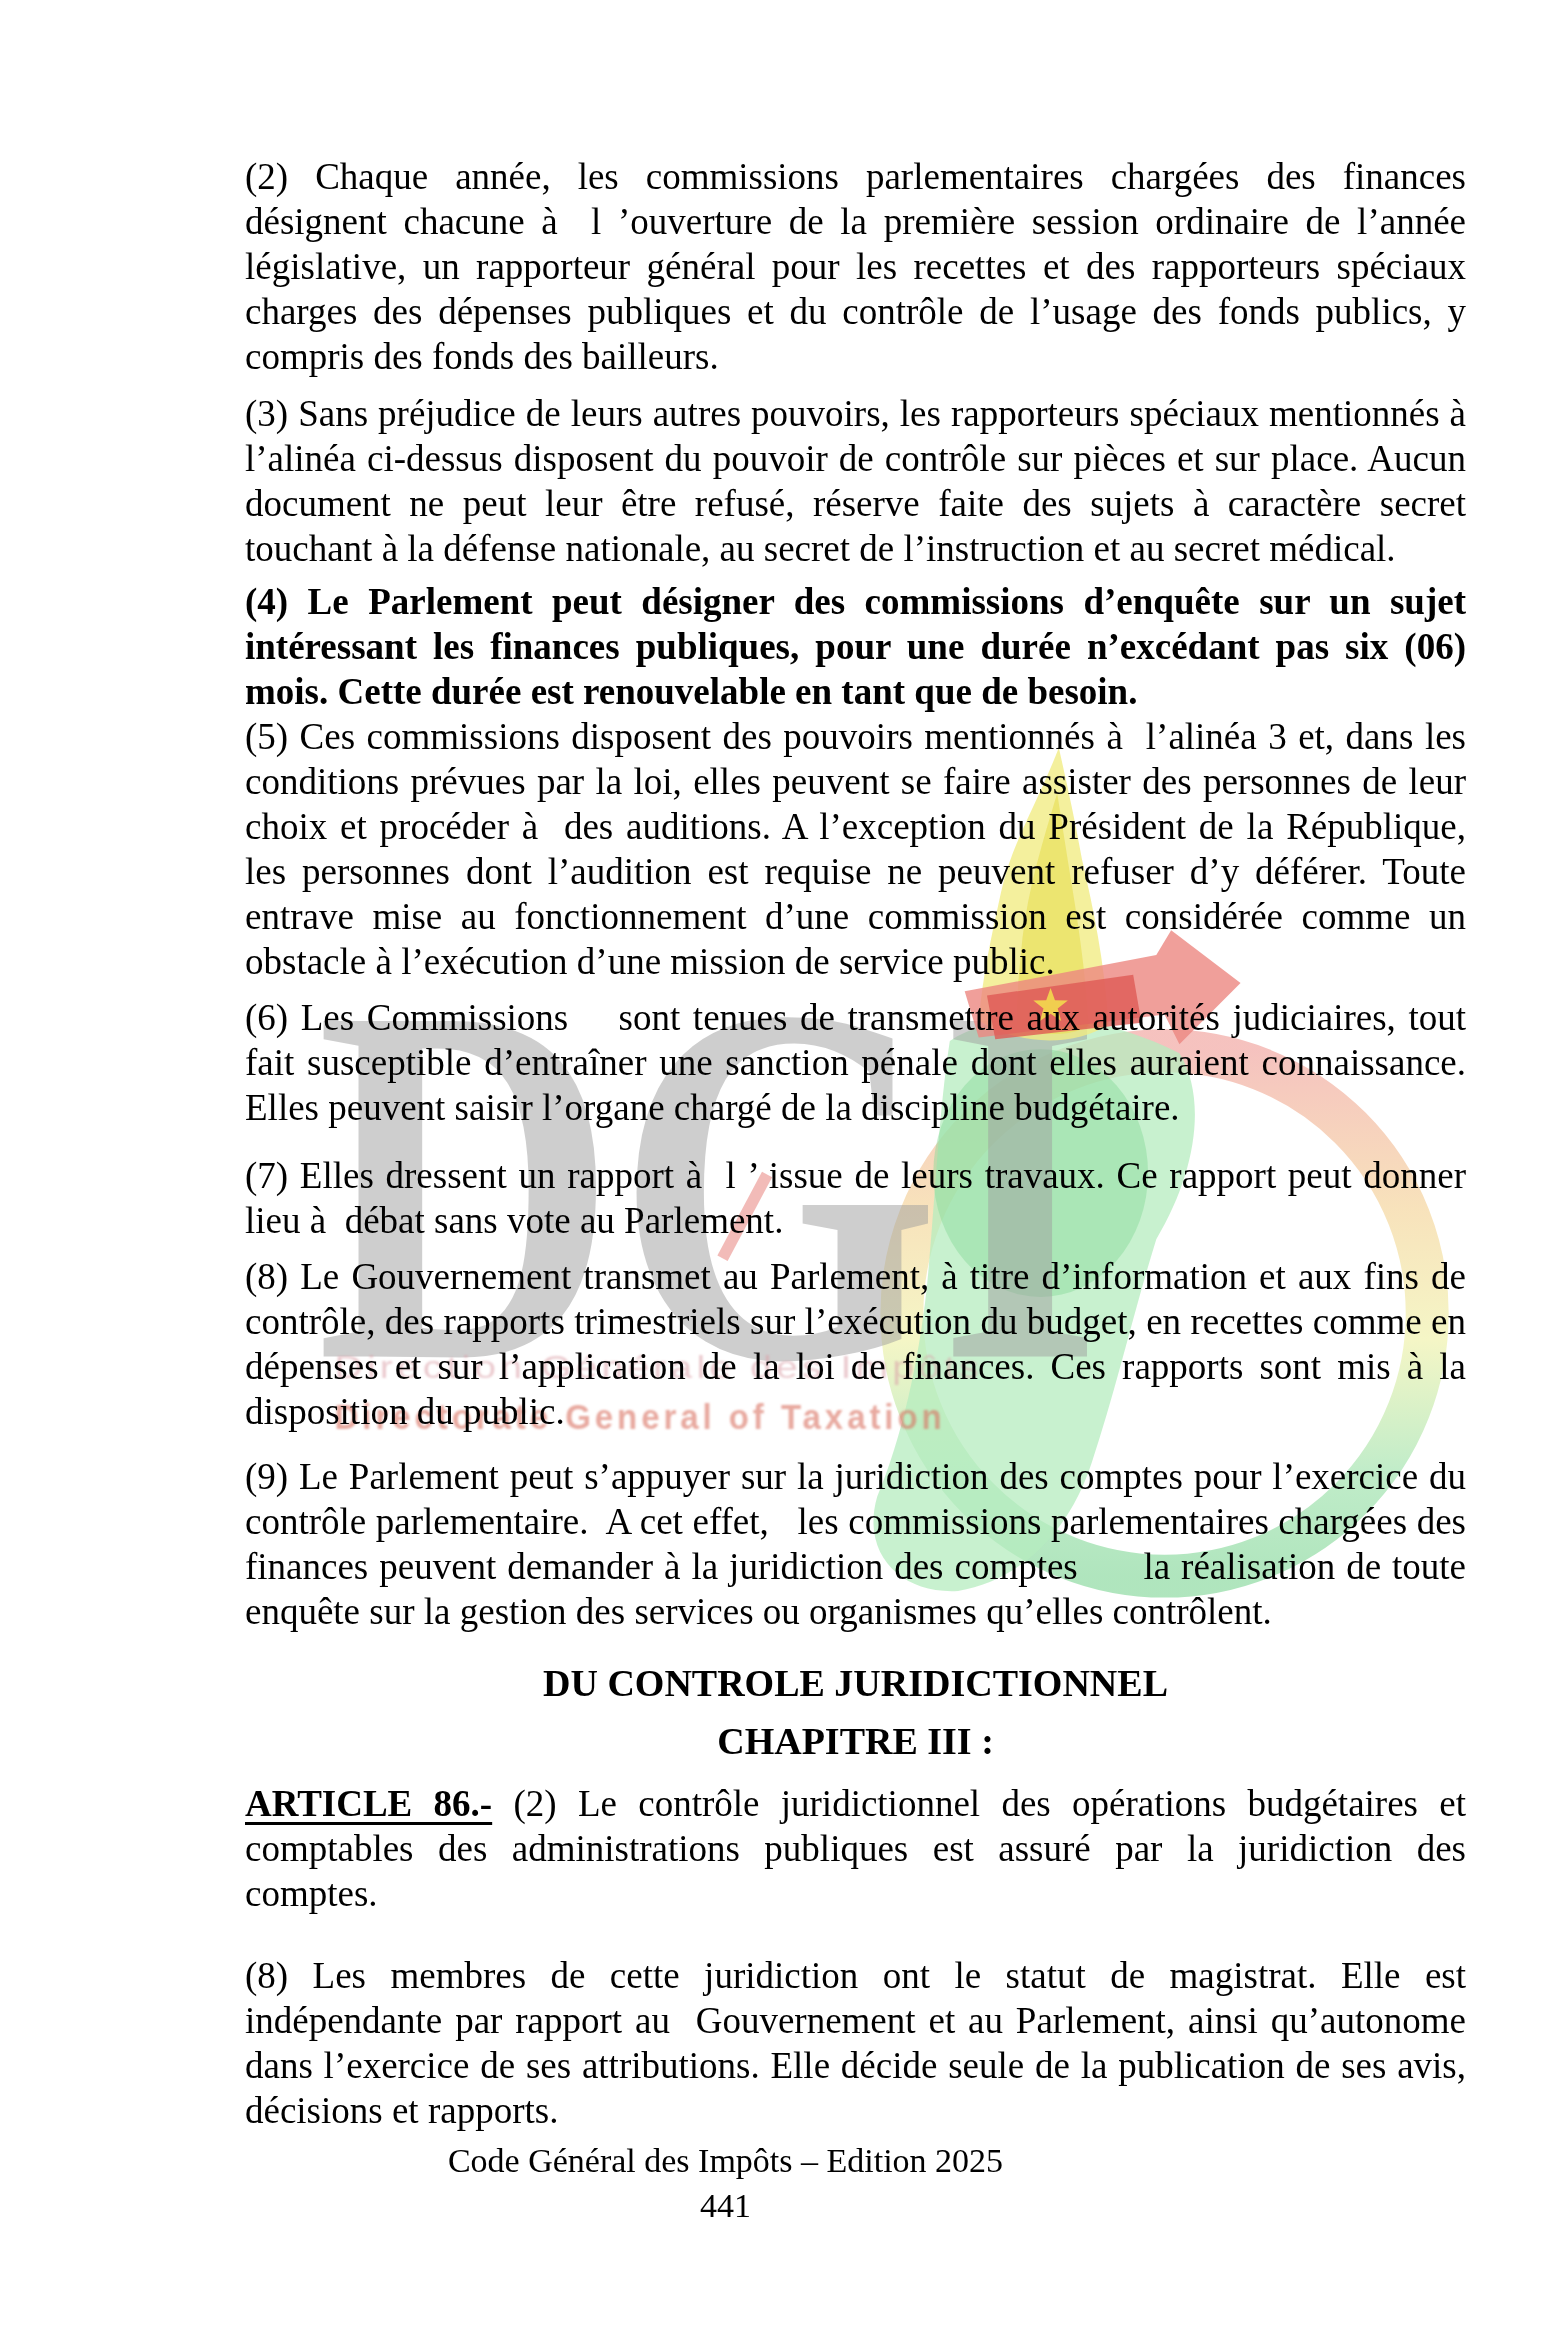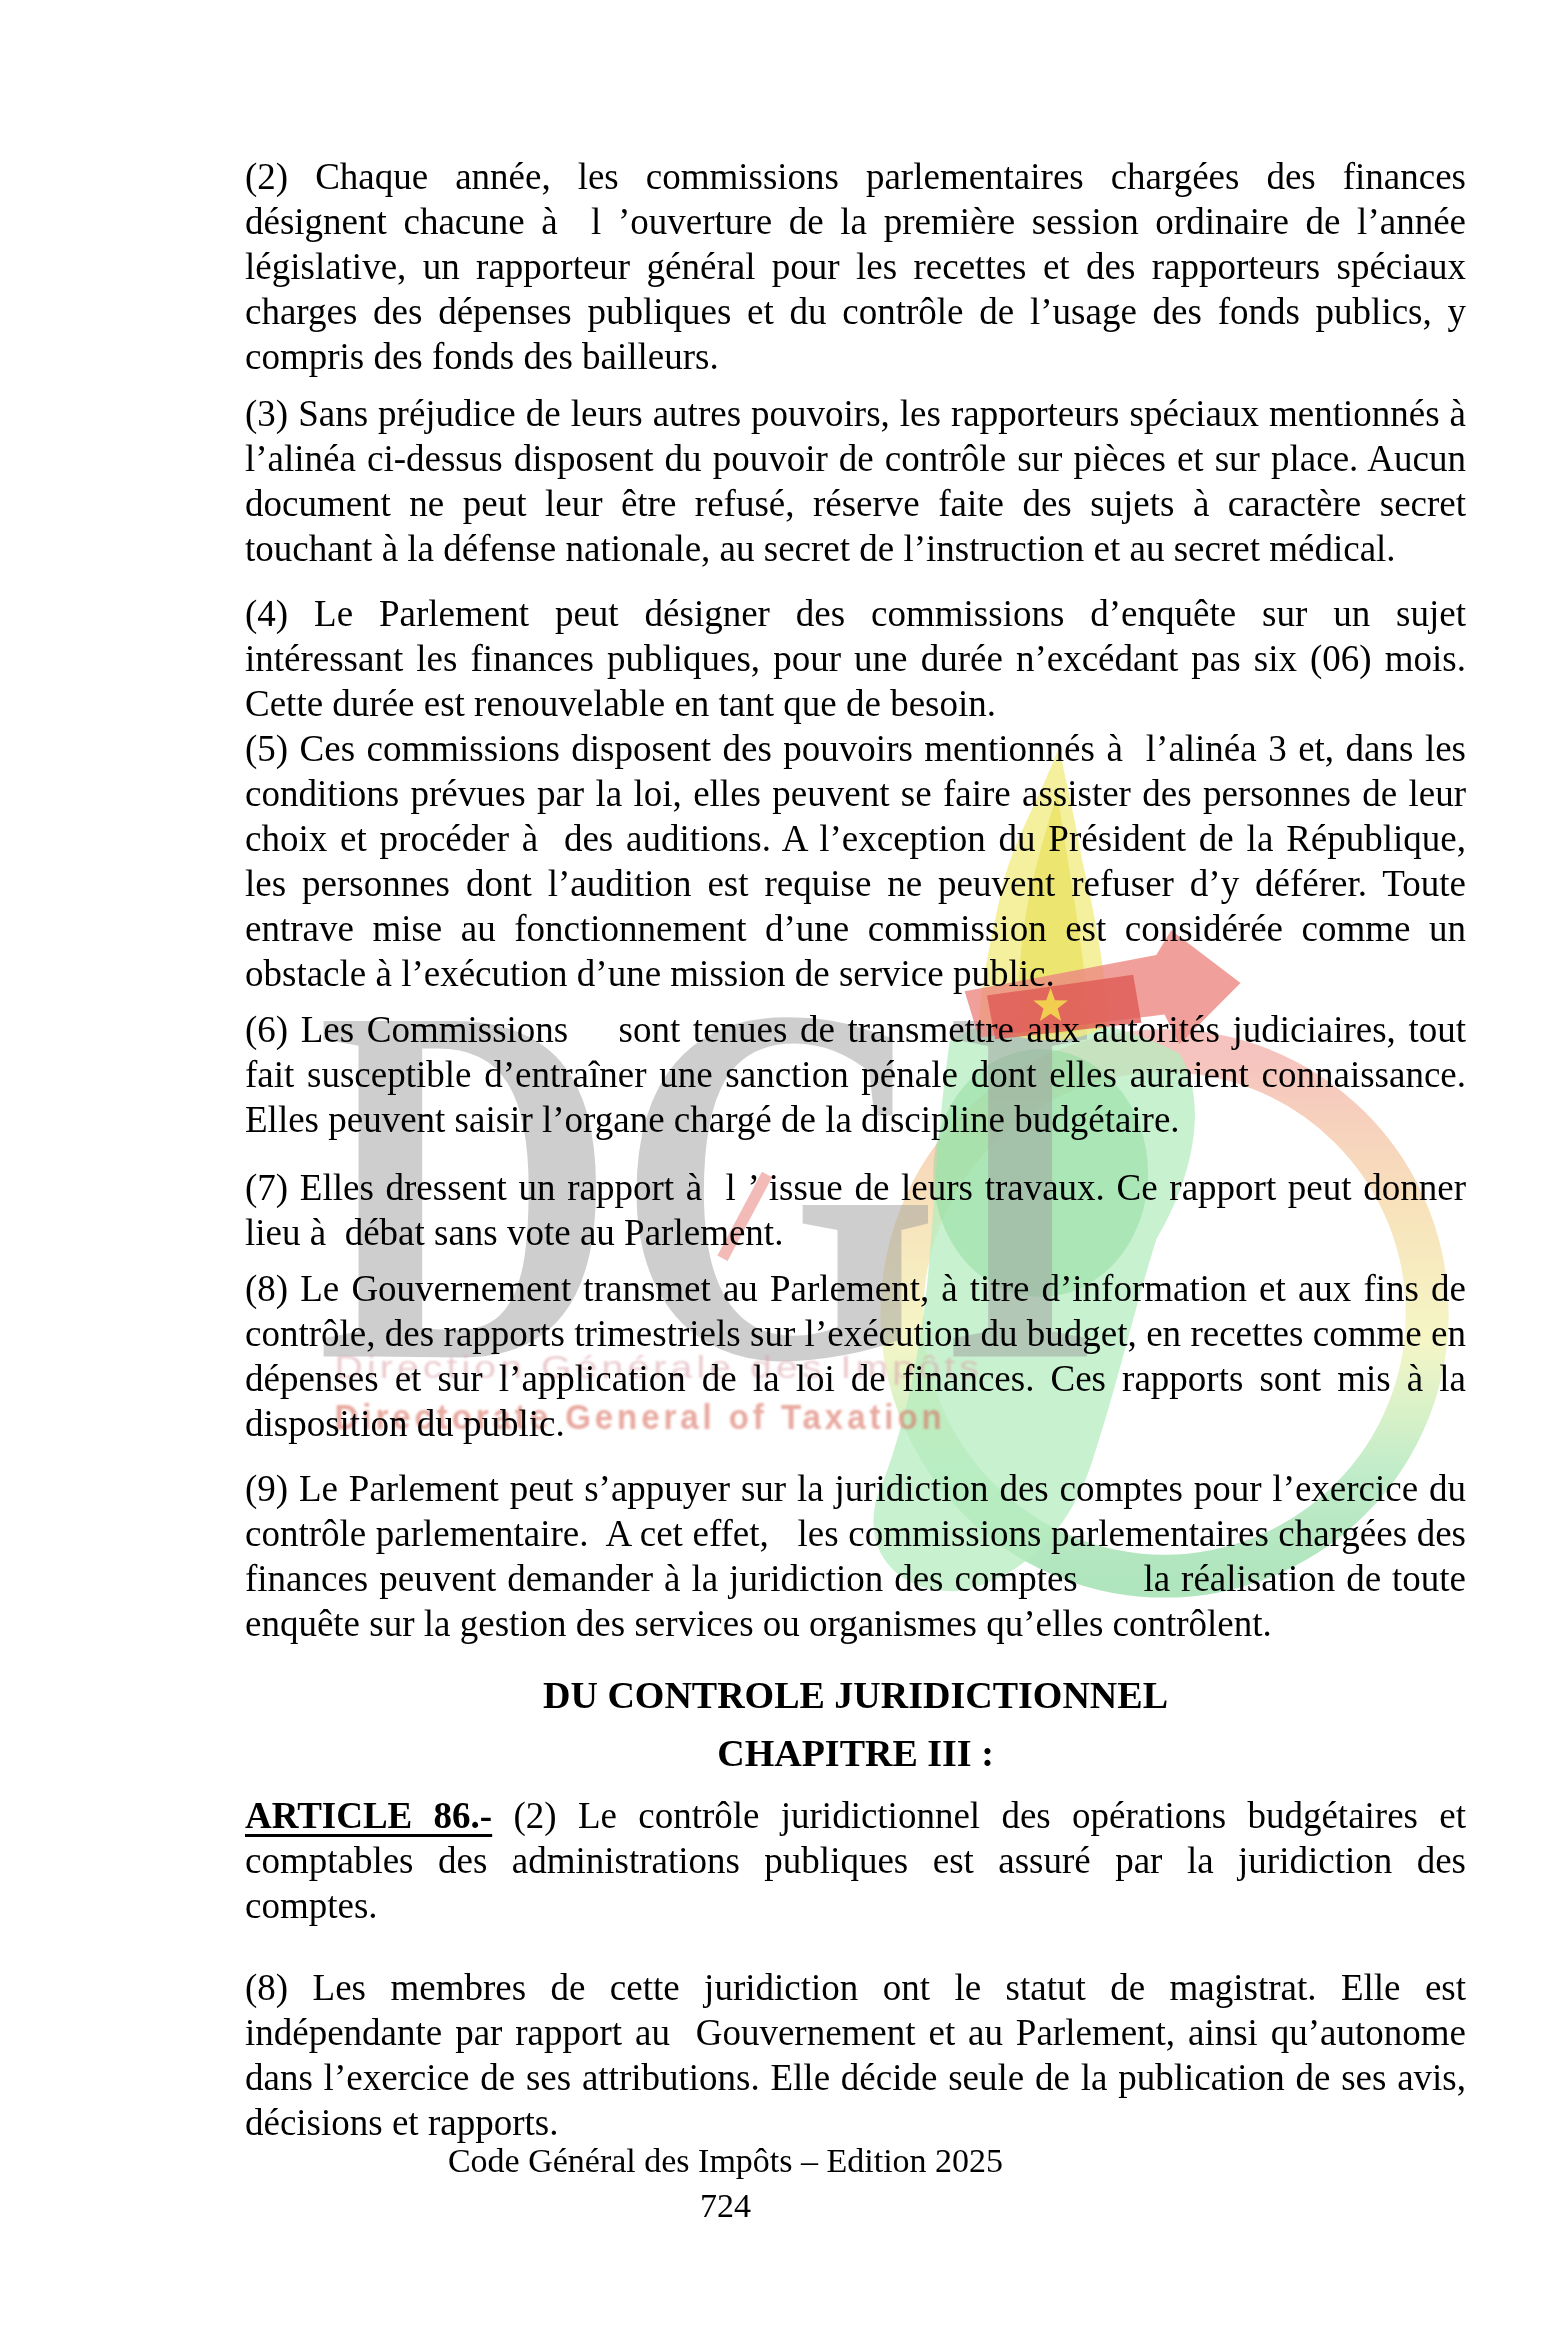--- a/index.html
+++ b/index.html
@@ -29,21 +29,21 @@
   .para{
     margin:0;
     font-size:37px;
     line-height:45px;
     text-align:justify;
     white-space:pre-wrap;
   }
   .mt14{margin-top:11.6px;}
   .mt16{margin-top:23px;}
   .mt13{margin-top:10.7px;}
-  .mt26{margin-top:20px;}
+  .mt26{margin-top:8px;font-weight:bold;}
   .mt24{margin-top:20px;}
   .mt4{margin-top:3.3px;}
   .chapter{
     margin-top:20px;
     text-align:center;
     font-weight:bold;
     font-size:38px;
     line-height:58px;
   }
   .article-para{
@@ -140,17 +140,17 @@
       <div>CHAPITRE III :</div>
     </div>
 
     <p class="article-para"><span class="article-label">ARTICLE  86.-</span><span>  (2)  Le  contrôle  juridictionnel  des  opérations  budgétaires  et comptables  des  administrations  publiques  est  assuré  par  la  juridiction  des comptes.</span></p>
 
     <p class="para mt4">(8)  Les  membres  de  cette  juridiction  ont  le  statut  de  magistrat.  Elle  est indépendante par rapport au  Gouvernement et au Parlement, ainsi qu’autonome dans l’exercice de ses attributions. Elle décide seule de la publication de ses avis, décisions et rapports.</p>
   </div>
 
   <div id="footer">
     <div>Code Général des Impôts – Edition 2025</div>
-    <div>724</div>
+    <div>441</div>
   </div>
 
 </div>
 
 
 </body></html>

